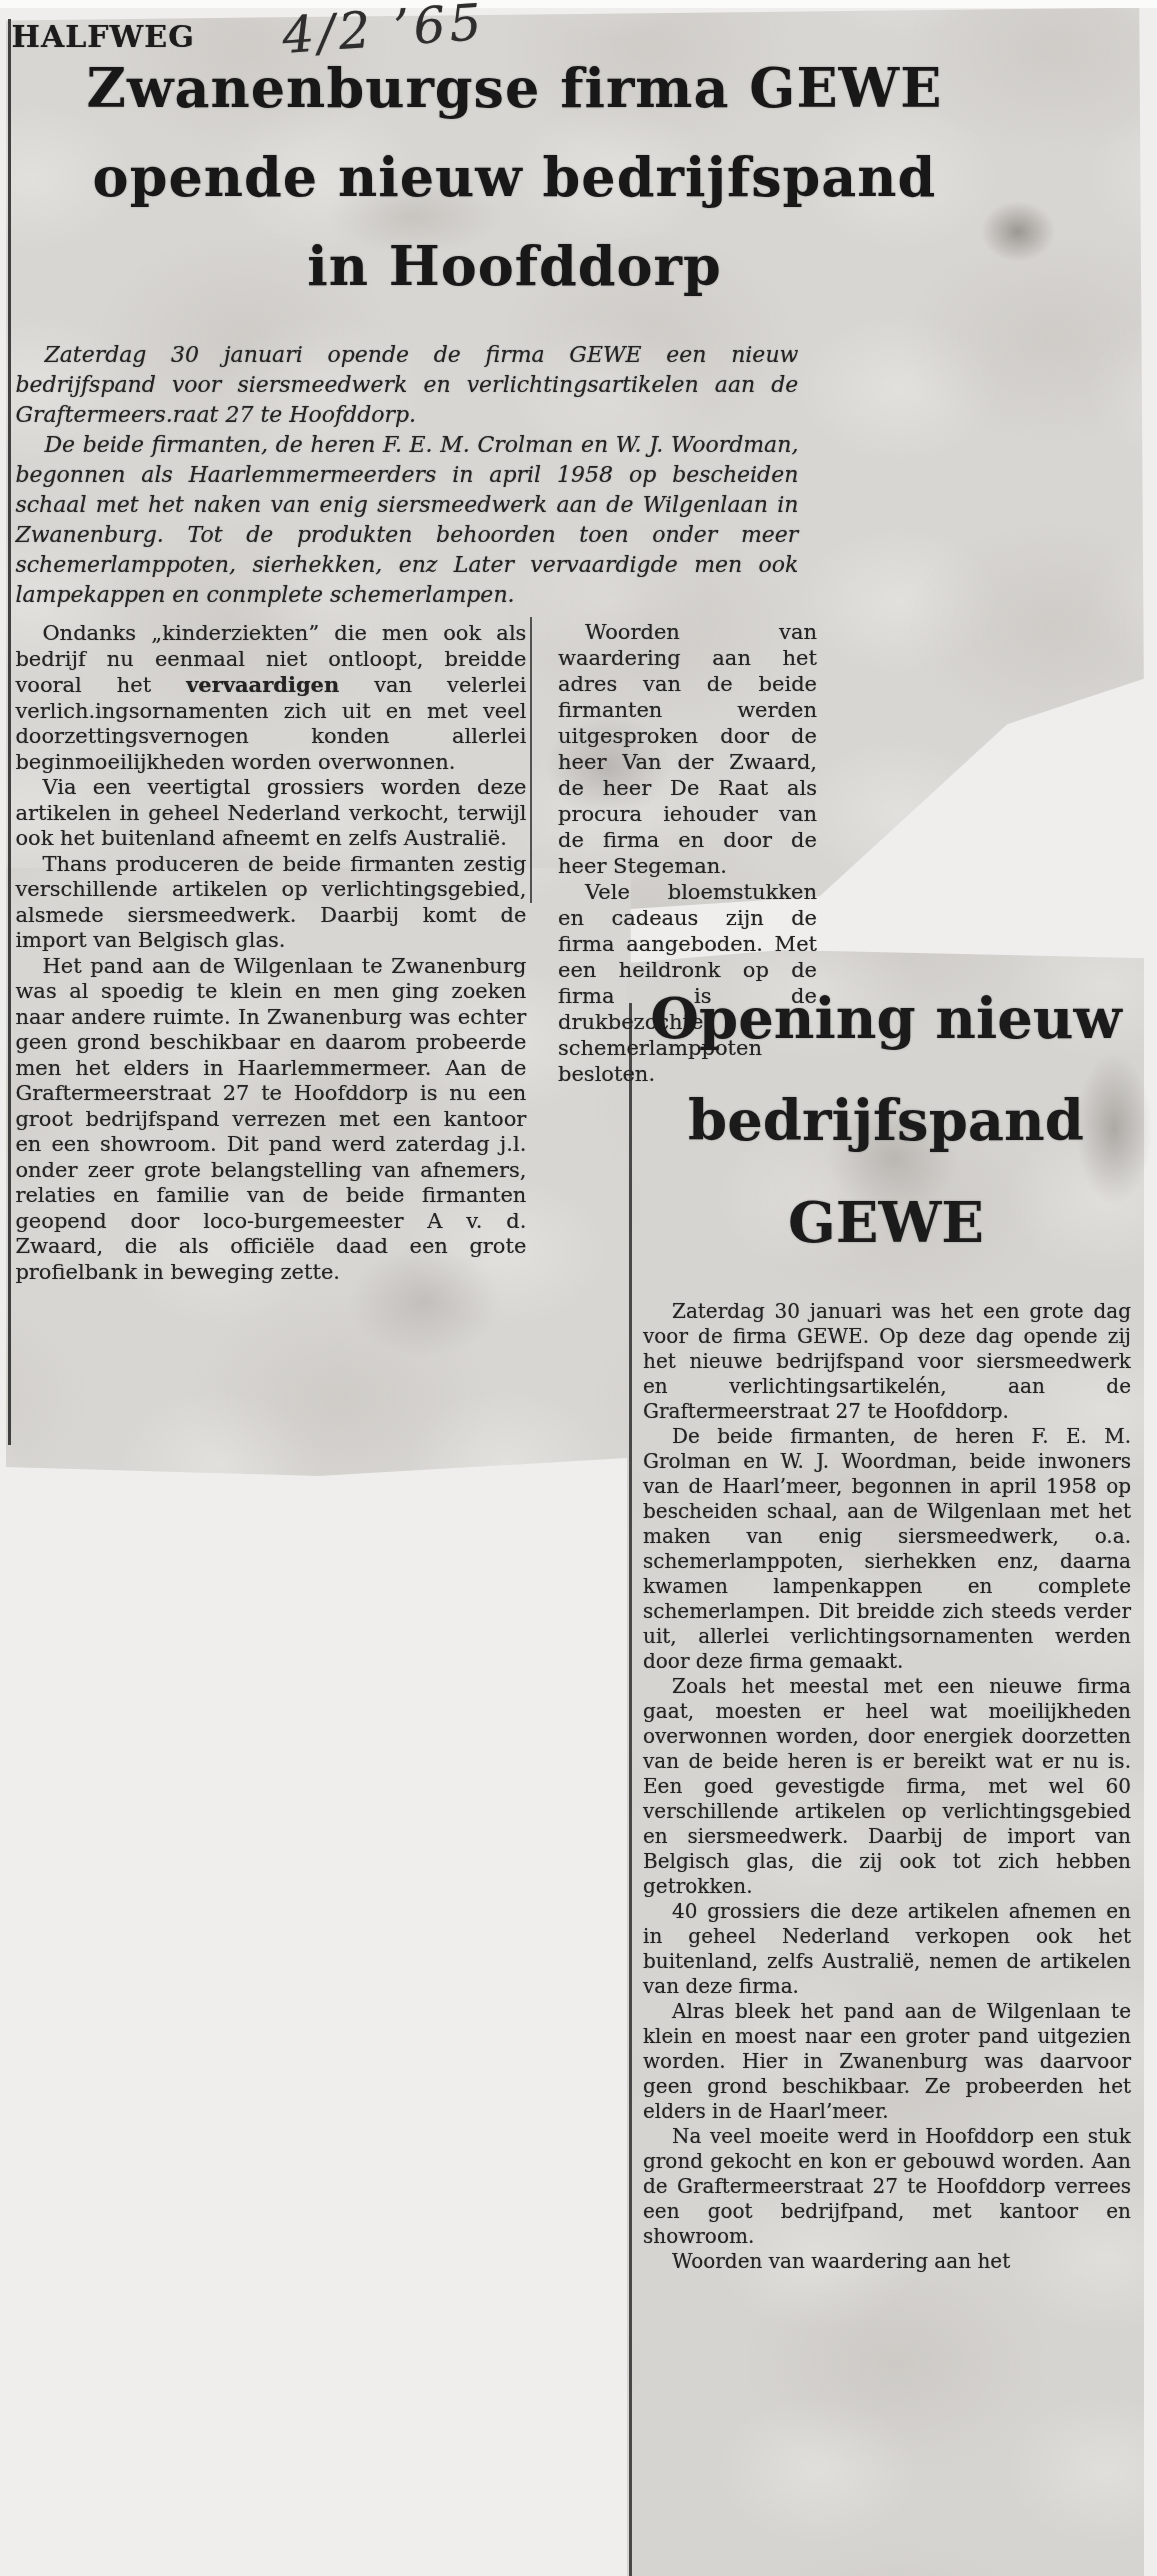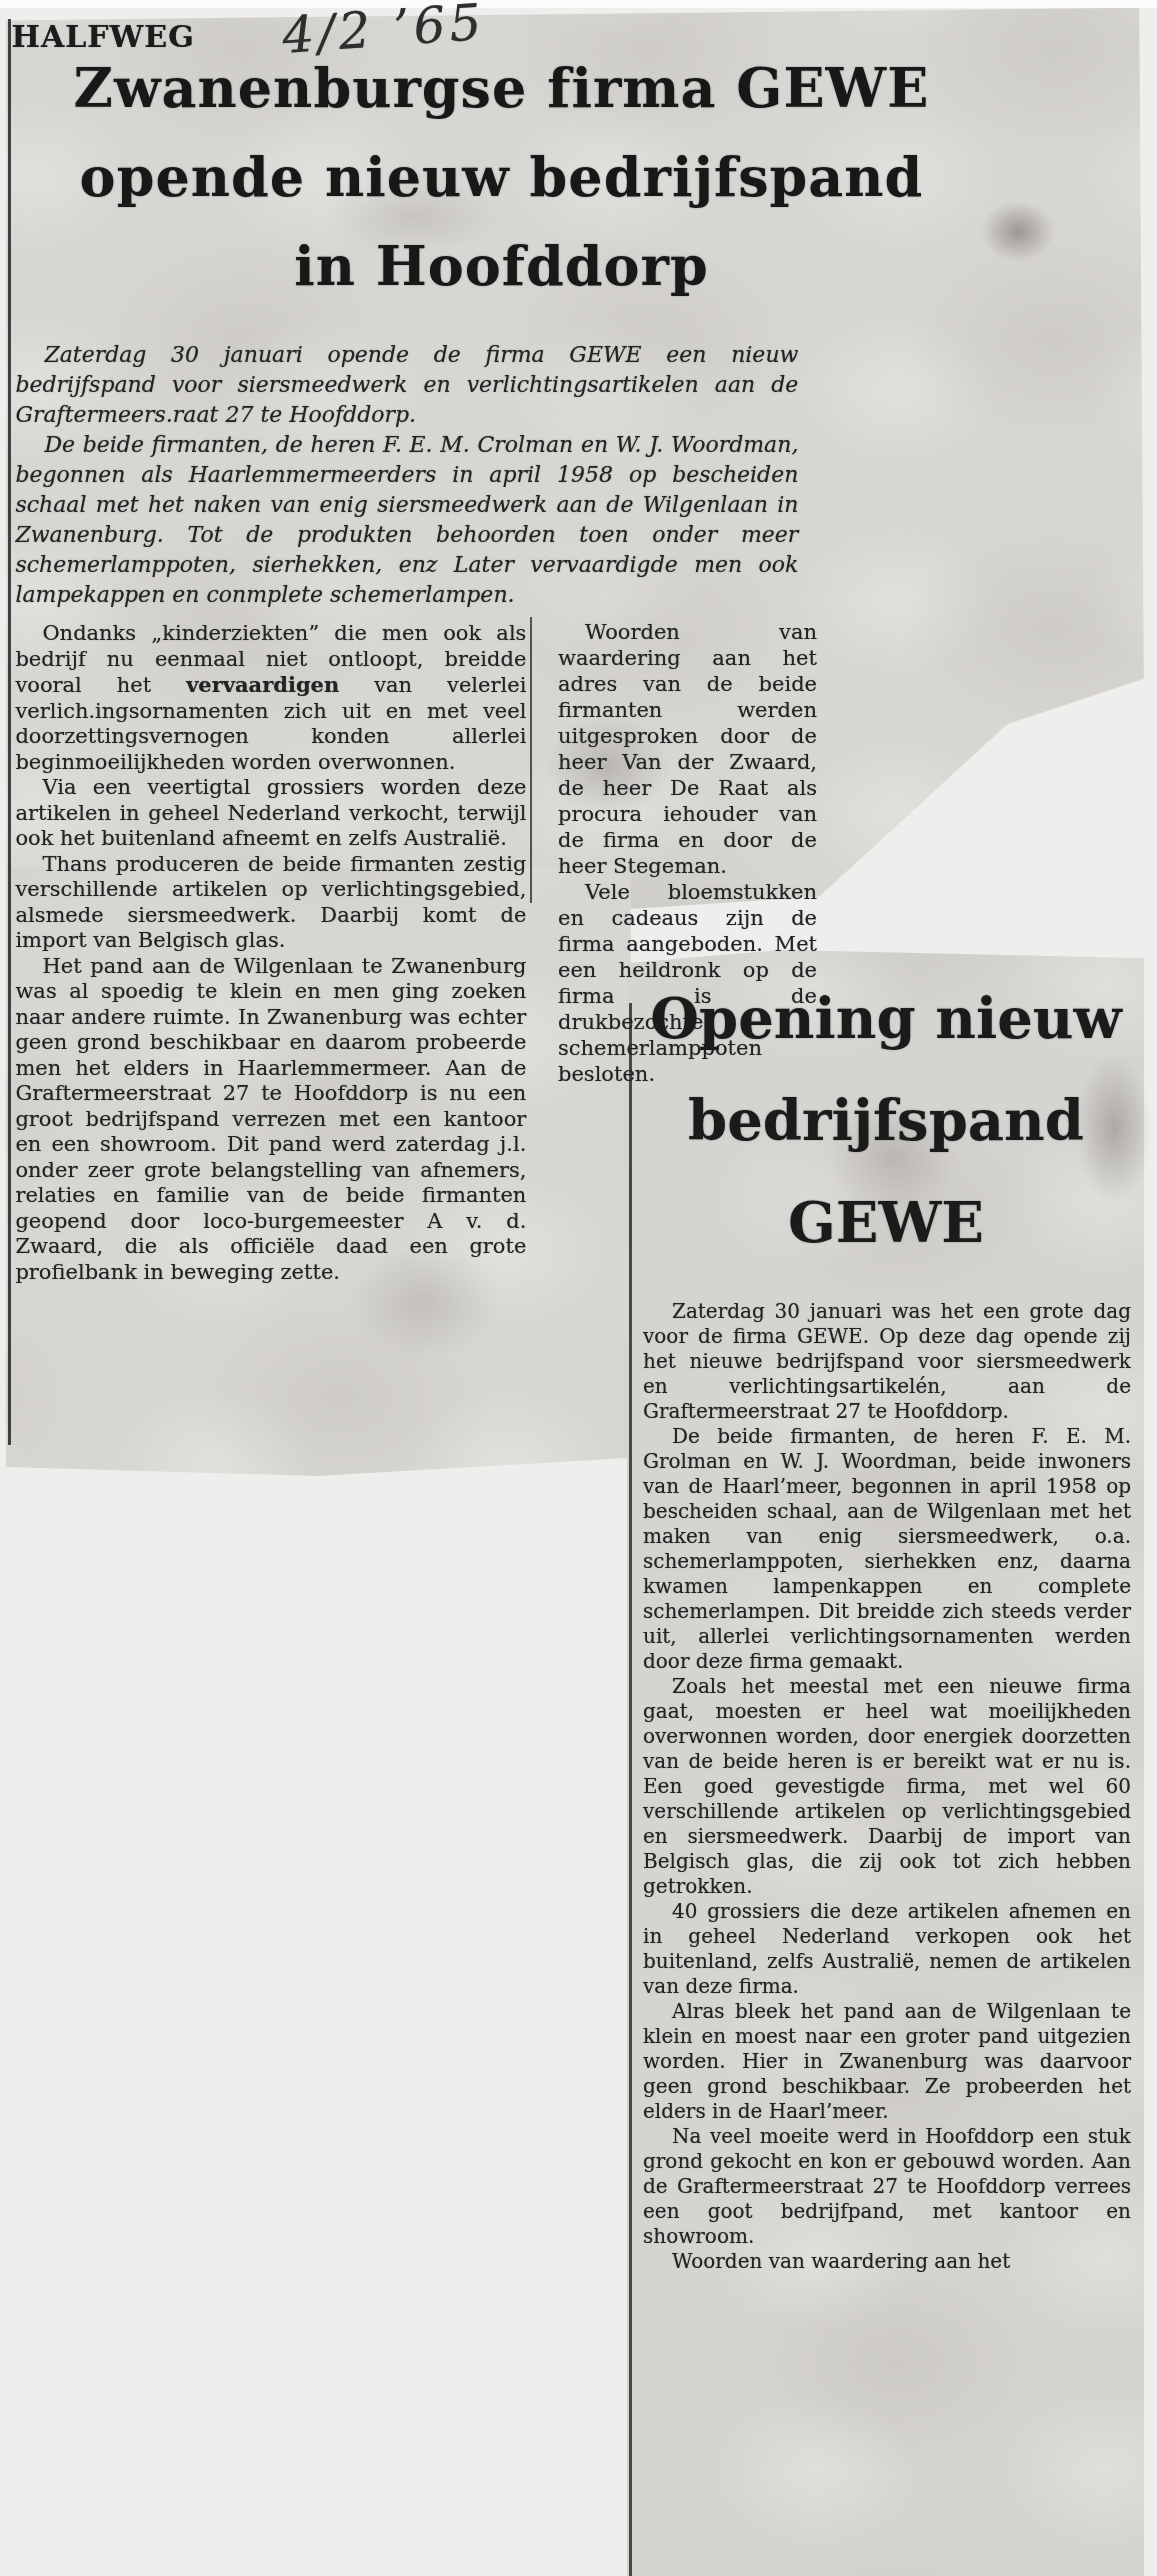--- a/index.html
+++ b/index.html
@@ -61,21 +61,21 @@
   .halfweg{
     left:11.6px;top:19.3px;font-weight:bold;font-size:30px;letter-spacing:1px;
     color:#1c1c1c;text-shadow:0 0 1px rgba(25,25,25,.6);
   }
   .handdate{
     left:282px;top:0px;font-style:italic;font-size:50px;color:#2e2e2e;
     transform:rotate(-4deg);letter-spacing:3.9px;
     text-shadow:0 0 1px rgba(40,40,40,.5);
   }
   .a1-headline{
-    left:24px;top:44px;width:955px;text-align:center;
+    left:37px;top:44px;width:955px;text-align:center;
     font-weight:bold;font-size:54px;line-height:89px;letter-spacing:1px;
     color:#181818;text-shadow:0 0 1.9px rgba(20,20,20,.35);
   }
   .a1-lead{
     left:15.4px;top:340px;width:783px;
     font-size:22px;line-height:30px;text-align:justify;
     text-shadow:0 0 1.2px rgba(30,30,30,.55);
   }
   .a1-lead p{margin:0;text-indent:29px;font-style:italic;}
   .bodycol{text-align:justify;text-shadow:0 0 1px rgba(34,34,34,.5);}

